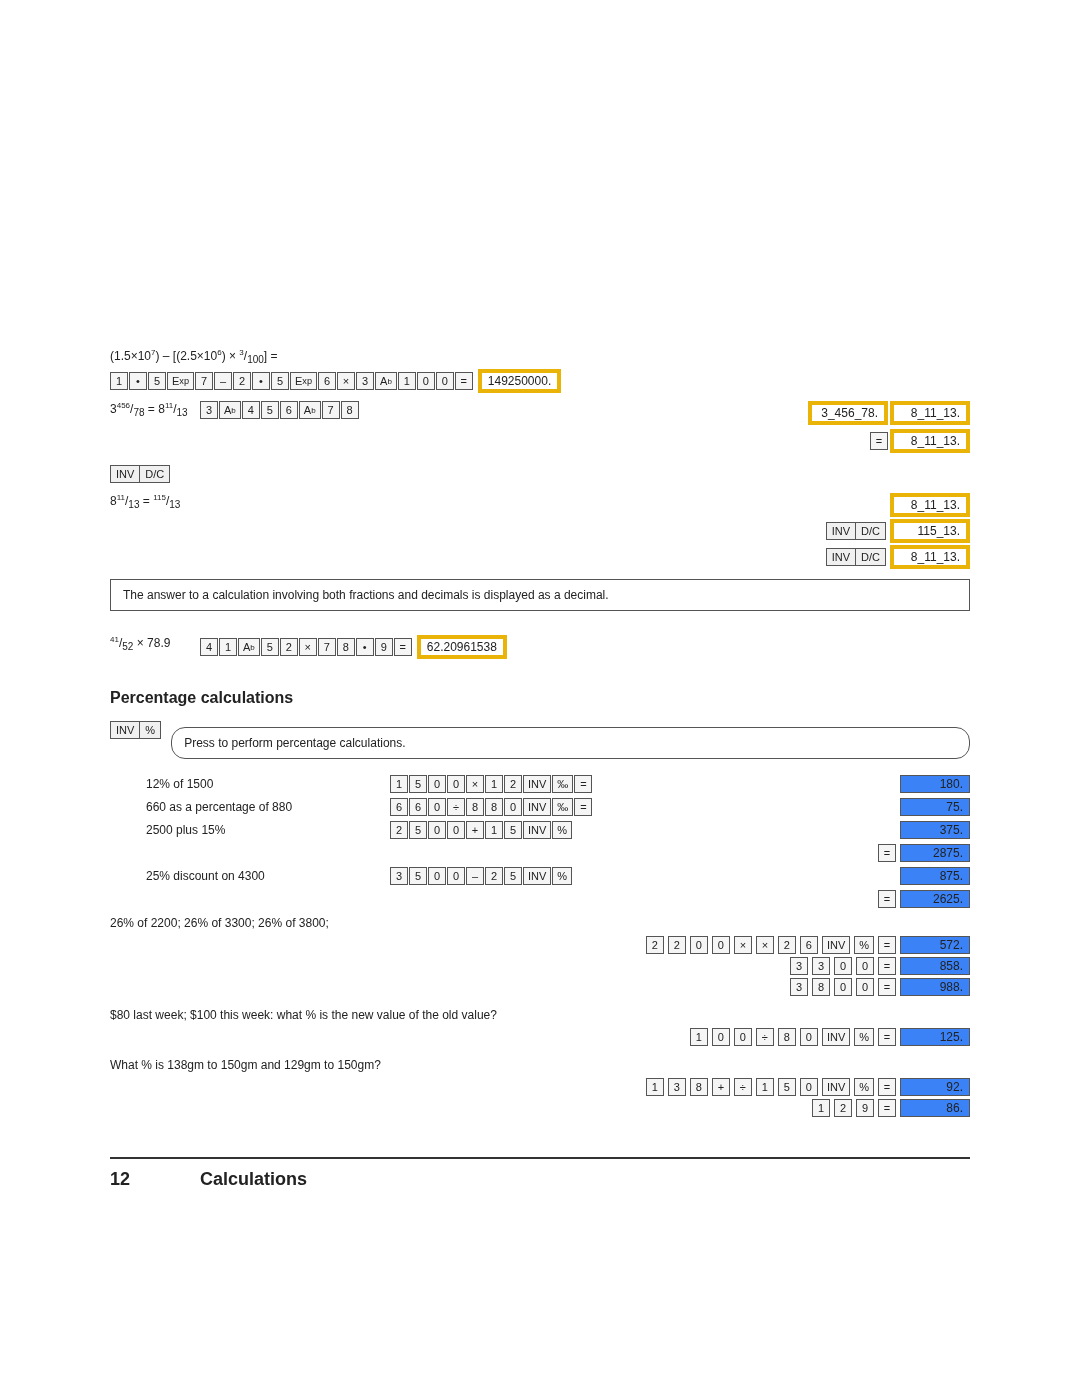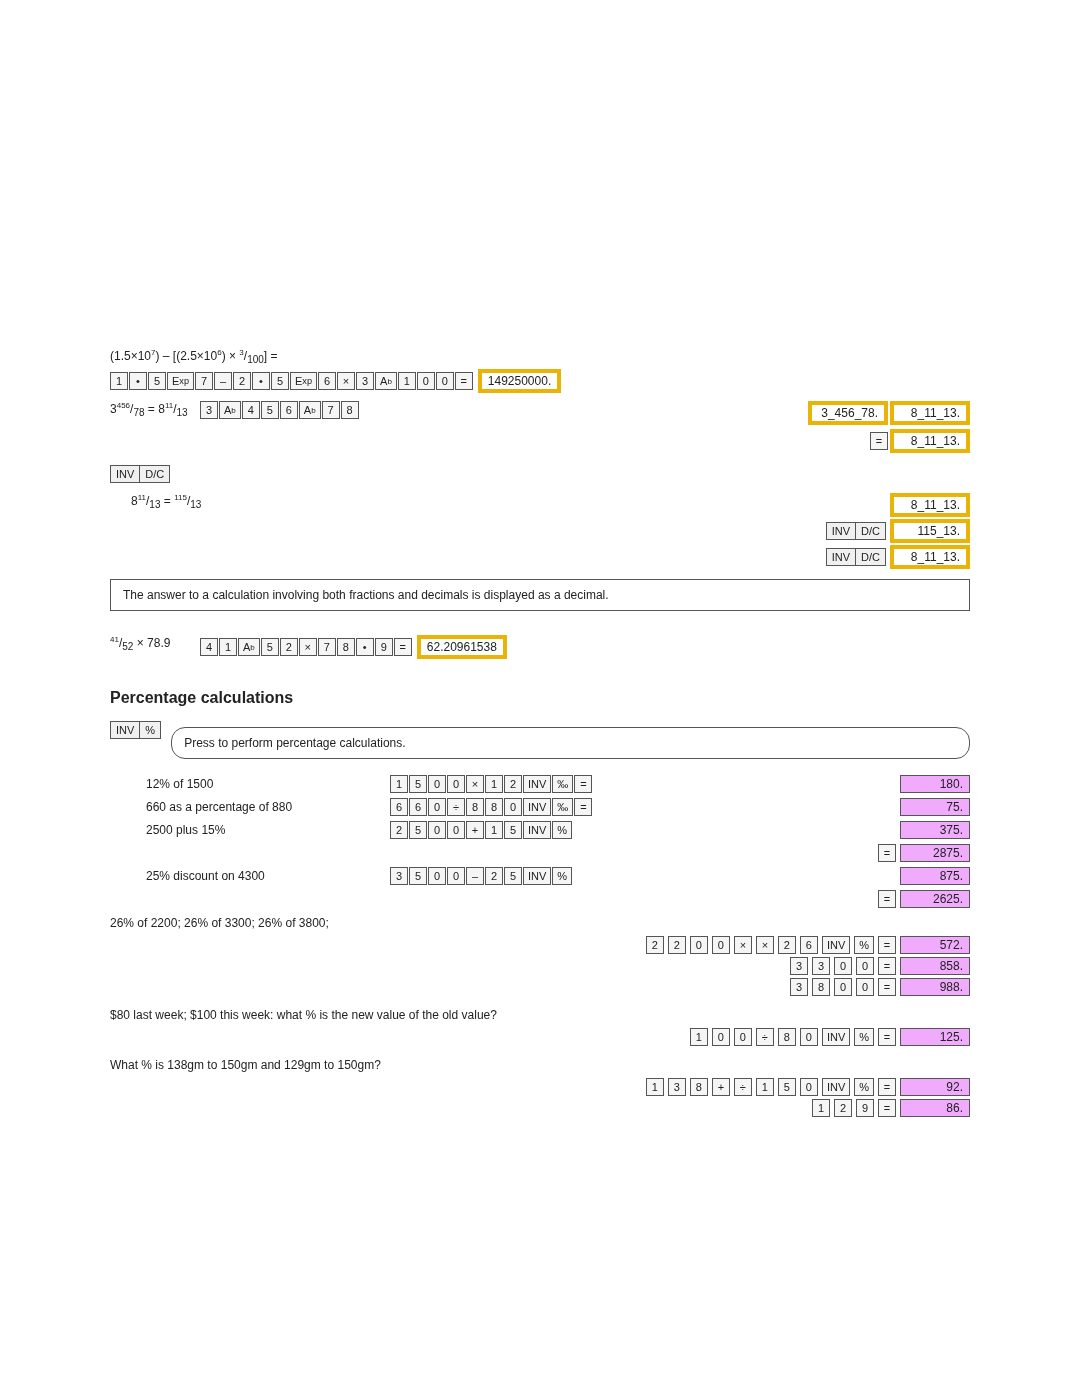--- a/index.html
+++ b/index.html
@@ -122,21 +122,21 @@
       gap: 1px;
       flex: 1;
     }
 
     .calc-result {
       min-width: 70px;
       text-align: right;
       border: 1px solid #555;
       padding: 1px 6px;
       font-size: 12px;
-      background: #f0abfc;
+      background: #3b82f6;
     }
 
     
     .chapter-line {
       display: flex;
       align-items: center;
       margin-top: 40px;
       border-top: 2px solid #333;
       padding-top: 10px;
       gap: 30px;
@@ -238,21 +238,21 @@
 
     <div style="margin-top:12px; display:flex; align-items:flex-start; gap:10px;">
       <div>
         <span class="key-label">
           <span class="key-part">INV</span>
           <span class="key-part">D/C</span>
         </span>
       </div>
     </div>
 
-    <div style="margin-top:10px;margin-left:21px;">
+    <div style="margin-top:10px;">
       <div class="row">
         <div class="left-label">
           8<sup>11</sup>/<sub>13</sub> = <sup>115</sup>/<sub>13</sub>
         </div>
         <div class="main-content"></div>
         <div class="multi-result-group">
           <span class="result-box">8_11_13.</span>
           <div style="display:flex; align-items:center; gap:4px; justify-content:flex-end;">
             <span class="key-label">
               <span class="key-part">INV</span>
@@ -465,14 +465,18 @@
           <span class="key">2</span>
           <span class="key">9</span>
           <span class="key">=</span>
           <span class="calc-result">86.</span>
         </div>
       </div>
     </div>
 
   </div>
 
+  <div class="chapter-line">
+    <span class="chapter-num">12</span>
+    <span class="chapter-title">Calculations</span>
+  </div>
 
 </div>
 
 </body></html>

